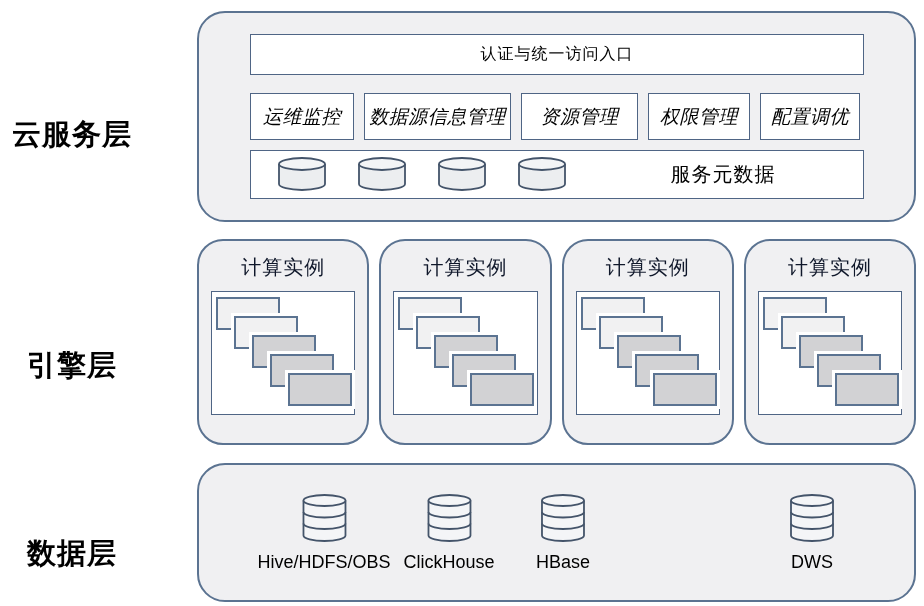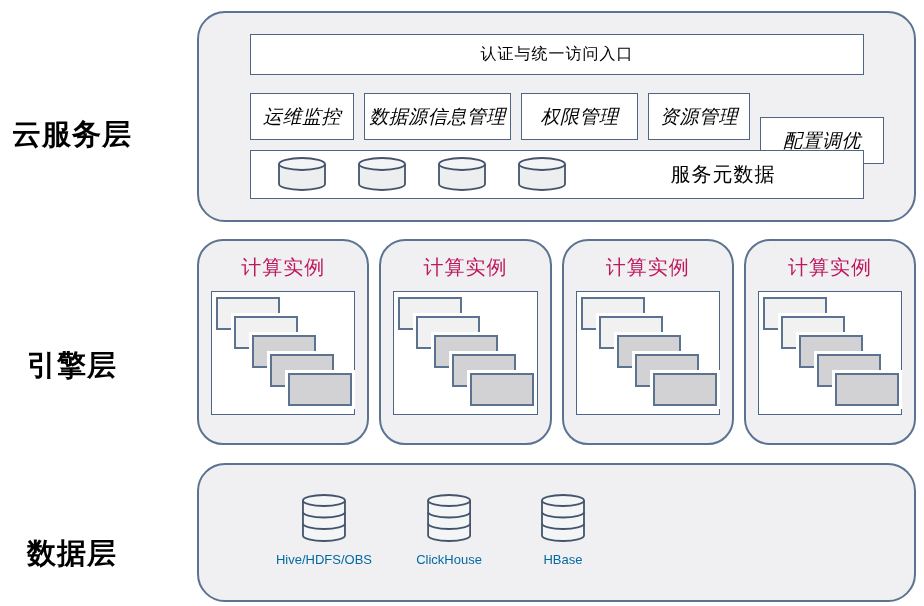--- a/index.html
+++ b/index.html
@@ -40,56 +40,56 @@
   }
 
   .auth-box{position:absolute;left:51px;top:21px;width:614px;height:41px;font-size:16px;letter-spacing:1px;}
 
   .mgmt-row{position:absolute;left:51px;top:80px;width:614px;height:47px;display:flex;gap:10px;font-style:italic;}
   .mgmt-box{height:47px;font-size:19px;letter-spacing:0.5px;flex:0 0 auto;}
   .mgmt-box:nth-child(1){width:104px;}
   .mgmt-box:nth-child(2){width:147px;}
   .mgmt-box:nth-child(3){width:117px;}
   .mgmt-box:nth-child(4){width:102px;}
-  .mgmt-box:nth-child(5){width:124px;margin-top:24px;}
+  .mgmt-box:nth-child(5){width:100px;}
 
   .meta-box{position:absolute;left:51px;top:137px;width:614px;height:49px;justify-content:flex-start;padding-left:26px;gap:30px;align-items:center;}
   .meta-box .flat-cyl{flex:0 0 auto;display:block;}
   .meta-label{position:absolute;left:400px;top:0;width:144px;height:100%;
     display:flex;align-items:center;justify-content:center;font-size:20px;letter-spacing:1px;}
 
   
   .engine-row{position:absolute;left:197px;top:239px;width:719px;height:206px;display:flex;gap:10px;}
   .instance-card{
     position:relative;flex:1 1 0;background:var(--panel-bg);
     border:2px solid var(--panel-border);border-radius:26px;
   }
   .instance-title{
     position:absolute;left:0;top:13px;width:100%;text-align:center;
-    font-size:20px;letter-spacing:1px;font-family:"Liberation Serif","DejaVu Serif",serif;color:#be185d;
+    font-size:20px;letter-spacing:1px;font-family:"Liberation Serif","DejaVu Serif",serif;color:#0f172a;
   }
   .stack-box{
     position:absolute;left:12px;right:12px;top:50px;height:124px;
     background:#fff;border:1.5px solid var(--box-border);
   }
   .stack-rect{
     position:absolute;width:64px;height:33px;
     border:2px solid var(--panel-border);
     box-shadow:0 0 0 3px #fff;
   }
   .stack-rect:nth-child(1){left:4px;top:5px;background:var(--stack-light);}
   .stack-rect:nth-child(2){left:22px;top:24px;background:var(--stack-light);}
   .stack-rect:nth-child(3){left:40px;top:43px;background:var(--stack-dark);}
   .stack-rect:nth-child(4){left:58px;top:62px;background:var(--stack-dark);}
   .stack-rect:nth-child(5){left:76px;top:81px;background:var(--stack-dark);}
 
   
   .db-item{position:absolute;top:29px;transform:translateX(-50%);text-align:center;}
   .db-item .tall-cyl{display:block;margin:0 auto;}
-  .db-label{margin-top:10px;font-size:13px;white-space:nowrap;color:#0369a1;
+  .db-label{margin-top:10px;font-size:18px;white-space:nowrap;color:#000000;
     font-family:"Liberation Sans","DejaVu Sans",sans-serif;}
   .db-item.p1{left:125px;}
   .db-item.p2{left:250px;}
   .db-item.p3{left:364px;}
   .db-item.p4{left:486px;}
   .db-item.p5{left:613px;}
 </style>
 </head>
 <body>
 
@@ -113,22 +113,22 @@
   <div class="layer-label cloud">云服务层</div>
   <div class="layer-label engine">引擎层</div>
   <div class="layer-label data">数据层</div>
 
   <div class="panel cloud">
     <div class="white-box auth-box">认证与统一访问入口</div>
 
     <div class="mgmt-row">
       <div class="white-box mgmt-box">运维监控</div>
       <div class="white-box mgmt-box">数据源信息管理</div>
+      <div class="white-box mgmt-box">资源管理</div>
       <div class="white-box mgmt-box">权限管理</div>
-      <div class="white-box mgmt-box">资源管理</div>
       <div class="white-box mgmt-box">配置调优</div>
     </div>
 
     <div class="white-box meta-box">
       <svg class="flat-cyl" width="50" height="36" viewBox="0 0 50 36">
           <use href="#flatCyl"></use>
         </svg>
       <svg class="flat-cyl" width="50" height="36" viewBox="0 0 50 36">
           <use href="#flatCyl"></use>
         </svg>
@@ -197,15 +197,21 @@
           <use href="#tallCyl"></use>
         </svg>
       <div class="db-label">ClickHouse</div>
     </div>
     <div class="db-item p3">
       <svg class="tall-cyl" width="46" height="48" viewBox="0 0 46 48">
           <use href="#tallCyl"></use>
         </svg>
       <div class="db-label">HBase</div>
     </div>
+    <div class="db-item p5">
+      <svg class="tall-cyl" width="46" height="48" viewBox="0 0 46 48">
+          <use href="#tallCyl"></use>
+        </svg>
+      <div class="db-label">DWS</div>
+    </div>
   </div>
 
 </div>
 
 </body></html>

